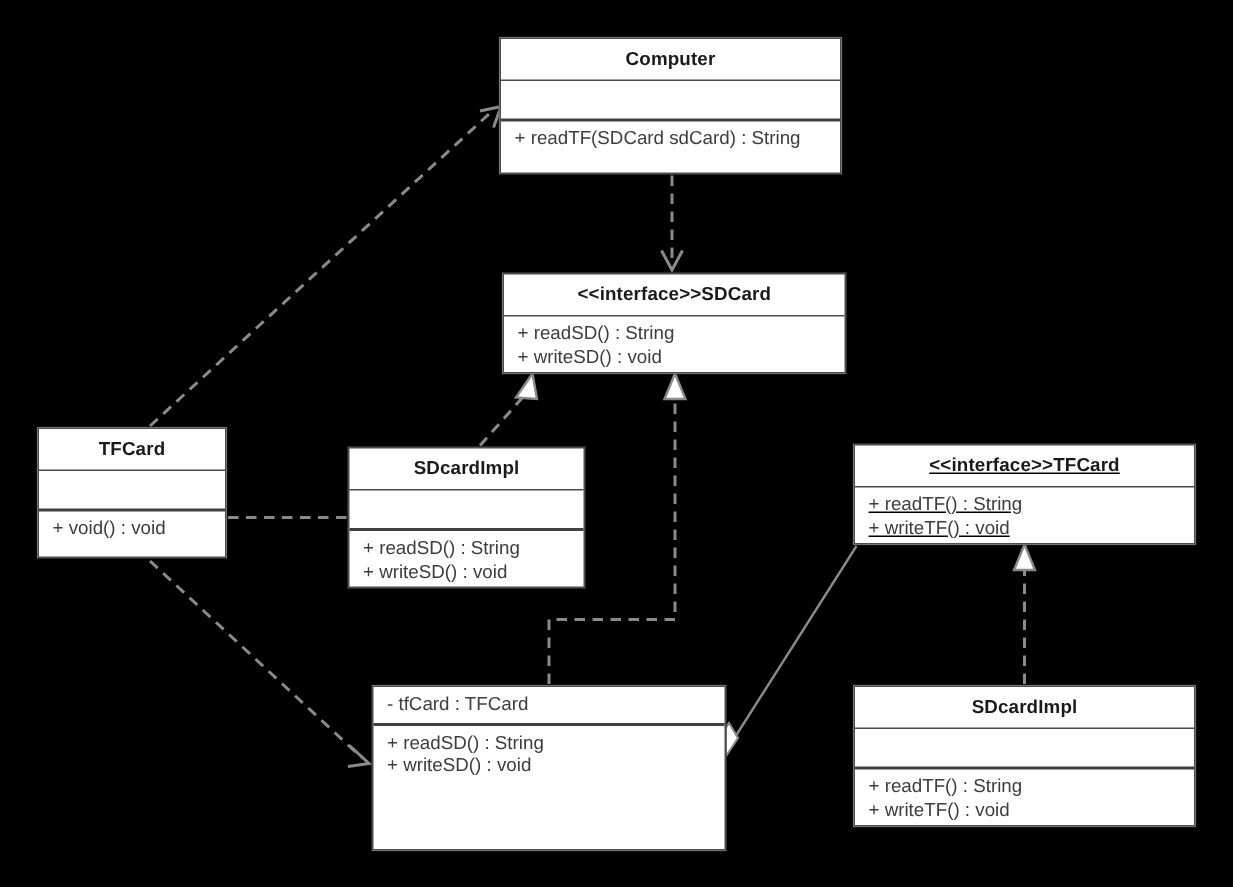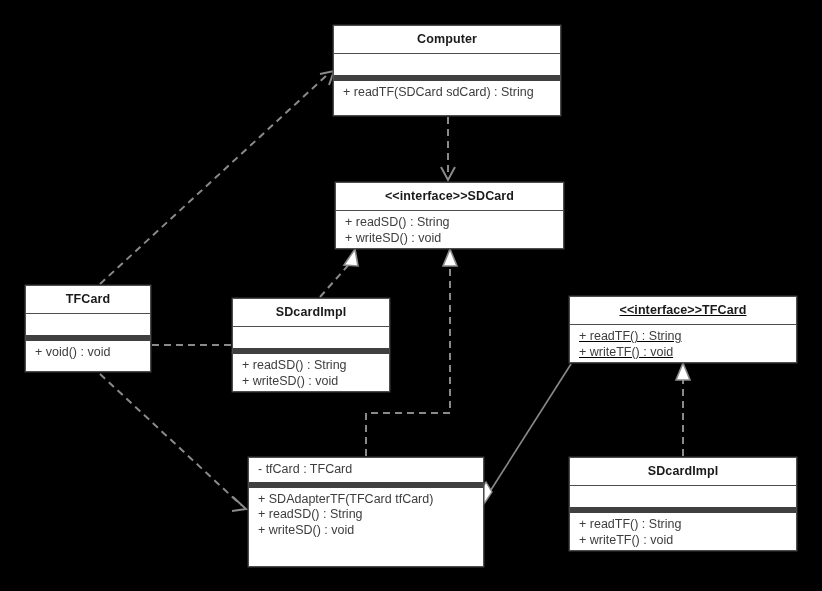--- a/index.html
+++ b/index.html
@@ -34,21 +34,21 @@
     font-weight: bold;
     font-size: 12.5px;
     color: #1a1a1a;
     padding: 6px 4px 7px 4px;
     border-bottom: 1px solid #4d4d4d;
     box-sizing: border-box;
     white-space: nowrap;
     letter-spacing: 0.1px;
   }
   .uml-compartment {
-    border-bottom: 6px solid #404040;
+    border-bottom: 2px solid #404040;
     box-sizing: border-box;
     padding: 4px 8px 4px 9px;
   }
   .uml-compartment.last {
     border-bottom: none;
   }
   .uml-compartment.empty {
     height: 27px;
     padding: 0;
   }
@@ -143,21 +143,20 @@
         <div class="uml-compartment last">
           <div class="uml-member">+ readTF() : String</div>
           <div class="uml-member">+ writeTF() : void</div>
         </div>
       </div>
       <div class="uml-class" style="left: 248px; top: 457px; width: 236px; height: 110px;">
         <div class="uml-compartment">
           <div class="uml-member">- tfCard : TFCard</div>
         </div>
         <div class="uml-compartment last">
-          <div class="uml-member">+ SDAdapterTF(TFCard tfCard)</div>
           <div class="uml-member">+ readSD() : String</div>
           <div class="uml-member">+ writeSD() : void</div>
         </div>
       </div>
       <div class="uml-class" style="left: 569px; top: 457px; width: 228px; height: 94px;">
         <div class="uml-title">SDcardImpl</div>
         <div class="uml-compartment empty"></div>
         <div class="uml-compartment last">
           <div class="uml-member">+ readTF() : String</div>
           <div class="uml-member">+ writeTF() : void</div>

